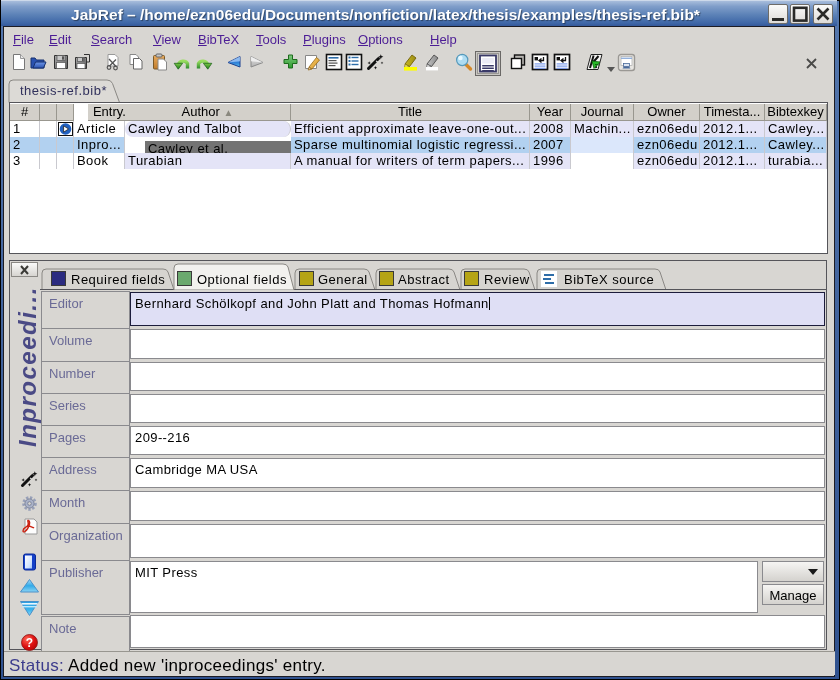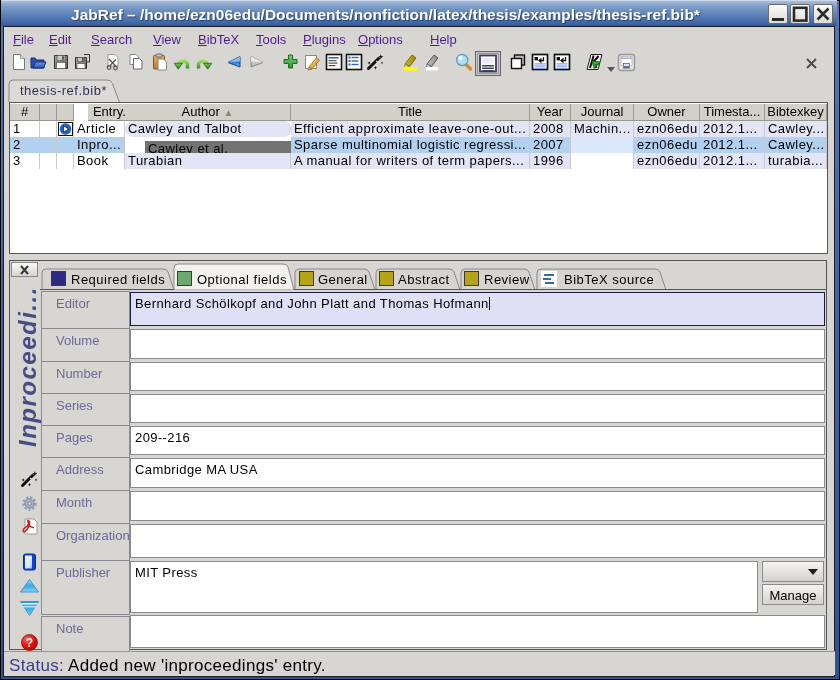--- a/index.html
+++ b/index.html
@@ -37,21 +37,21 @@
   border-right:1px solid #c9c9cf; white-space:nowrap; overflow:hidden; }
 
 #editorpanel { position:absolute; left:5px; top:233px; width:818px; height:390px;
   background:#d8d6d2; border:1px solid #55555a; }
 #closebtn { position:absolute; left:1px; top:1px; width:27px; height:15px;
   background:linear-gradient(180deg,#fafaf9,#d6d4d0); border:1px solid #8a8884; }
 #vertlabel { position:absolute; left:4px; top:186px; width:164px; height:26px;
   transform:rotate(-90deg); transform-origin:0 0; font-size:24px; letter-spacing:1.5px; font-weight:bold; font-style:italic;
   color:#4a4a85; text-align:left; }
 .flabel { position:absolute; left:31px; width:89px; background:#d8d6d2;
-  border:1px solid #8a8a8e; font-size:13px; color:#6a6a96; padding:4px 0 0 14px; }
+  border:1px solid #8a8a8e; font-size:13px; color:#6a6a96; padding:4px 0 0 7px; }
 .finput { position:absolute; left:120px; background:#fff; border:1px solid #8a8a8e;
   font-size:13px; letter-spacing:0.4px; color:#000; padding:3px 0 0 4px; }
 
 #statusbar { position:absolute; left:0px; top:624px; width:831px; height:24px;
   background:#d8d6d2; border-top:1px solid #989690; font-size:17px; letter-spacing:0.3px; }
 </style>
 </head>
 <body>
 <div id="win">
 <div id="frame"></div>

